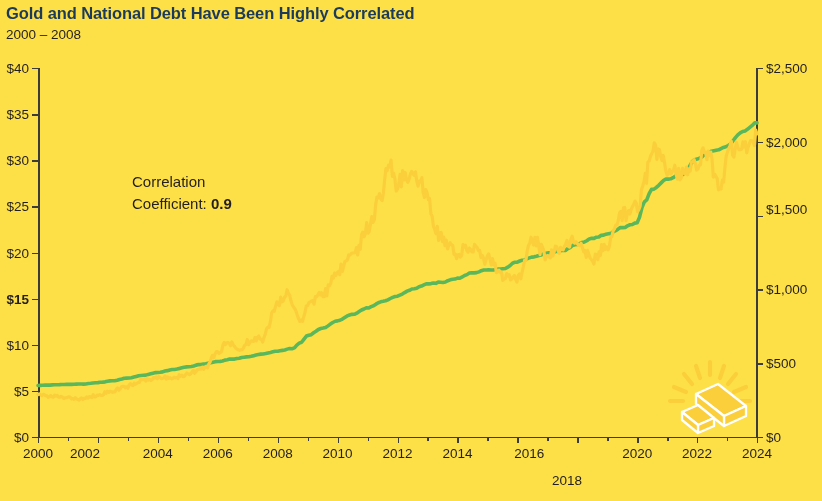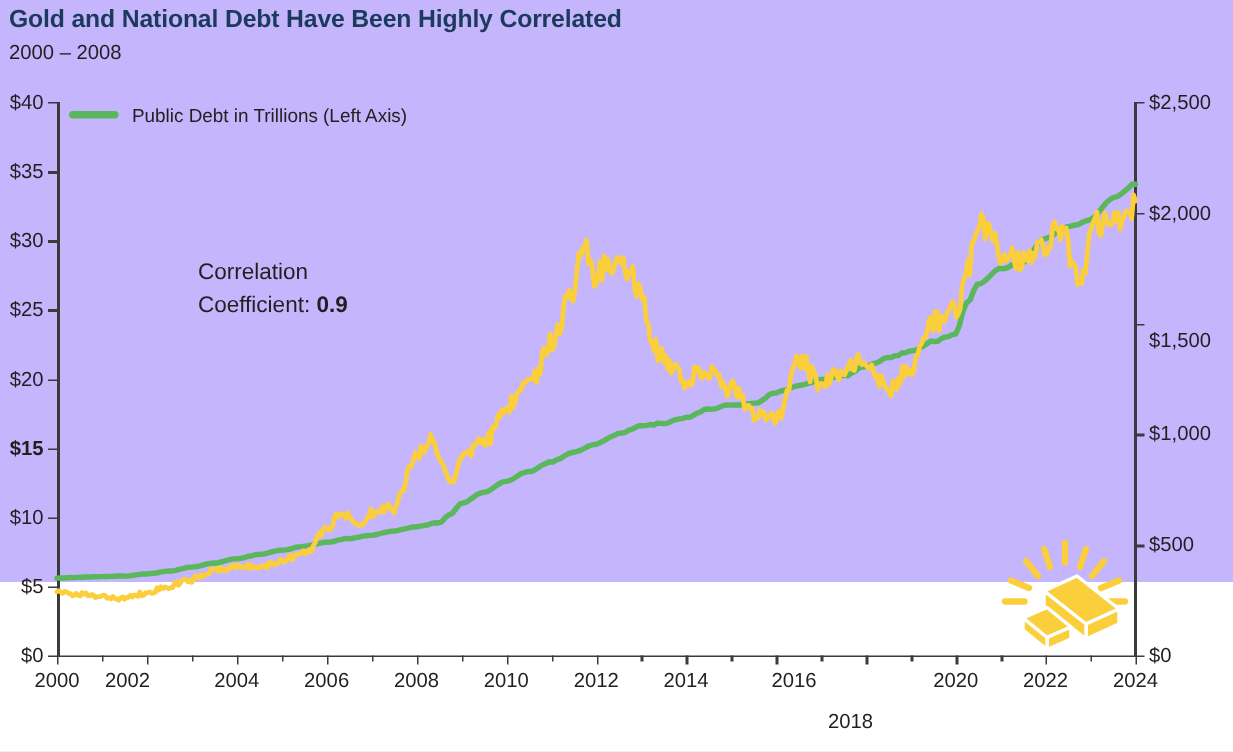--- a/index.html
+++ b/index.html
@@ -1,19 +1,19 @@
 <!DOCTYPE html>
 <html><head>
 <meta charset="utf-8">
 <style>
   html,body{margin:0;padding:0;background:#ffffff;}
   body{width:822px;height:501px;position:relative;overflow:hidden;
        font-family:"Liberation Sans",sans-serif;color:#231f20;}
 
-  #chart-card{position:absolute;left:0;top:0;width:822px;height:388px;background:#c4b5fd;}
+  #chart-card{position:absolute;left:0;top:0;width:822px;height:501px;background:#fde047;}
 
   
   #title{position:absolute;left:6px;top:4px;font-size:16.5px;font-weight:bold;
          color:#1b3a5c;letter-spacing:-0.1px;white-space:nowrap;}
   #subtitle{position:absolute;left:6px;top:27px;font-size:13.5px;color:#231f20;white-space:nowrap;}
 
   
   #plot{position:absolute;left:38px;top:68px;width:719px;height:369px;}
   #axis-left{position:absolute;left:38px;top:68px;width:1.6px;height:370px;background:#3b3b3b;}
   #axis-right{position:absolute;left:756px;top:68px;width:1.6px;height:370px;background:#3b3b3b;}
@@ -84,21 +84,21 @@
       <div class="lbl-l" style="top: 68px;">$40</div>
     </div>
   <div id="ticks-right">
       <div class="tick-r" style="top: 437px;"></div>
       <div class="lbl-r" style="top: 437px;">$0</div>
       <div class="tick-r" style="top: 363.2px;"></div>
       <div class="lbl-r" style="top: 363.2px;">$500</div>
       <div class="tick-r" style="top: 289.4px;"></div>
       <div class="lbl-r" style="top: 289.4px;">$1,000</div>
       <div class="tick-r" style="top: 215.6px;"></div>
-      <div class="lbl-r" style="top: 227px;">$1,500</div>
+      <div class="lbl-r" style="top: 209px;">$1,500</div>
       <div class="tick-r" style="top: 141.8px;"></div>
       <div class="lbl-r" style="top: 141.8px;">$2,000</div>
       <div class="tick-r" style="top: 68px;"></div>
       <div class="lbl-r" style="top: 68px;">$2,500</div>
     </div>
   <div id="ticks-x">
       <div class="tick-x" style="left: 38px;"></div>
       <div class="lbl-x" style="left: 38px;">2000</div>
       <div class="tick-x" style="left: 97.9167px;"></div>
       <div class="lbl-x" style="left: 85px;">2002</div>
@@ -139,24 +139,20 @@
     </div>
 
   <div id="plot">
     <svg class="series" id="series-svg" width="719" height="369" viewBox="0 0 719 369">
         <path d="M0.00 317.43 L2.40 317.38 L4.79 317.31 L7.19 317.14 L9.59 317.02 L11.98 317.10 L14.38 316.86 L16.78 316.82 L19.17 316.70 L21.57 316.64 L23.97 316.52 L26.36 316.52 L28.76 316.41 L31.16 316.35 L33.55 316.37 L35.95 316.28 L38.35 316.15 L40.74 315.99 L43.14 315.95 L45.54 316.09 L47.93 315.93 L50.33 315.58 L52.73 315.30 L55.12 314.95 L57.52 314.69 L59.92 314.63 L62.31 314.33 L64.71 314.14 L67.11 313.85 L69.50 313.25 L71.90 312.89 L74.30 312.68 L76.69 312.70 L79.09 312.28 L81.49 311.55 L83.88 311.04 L86.28 310.31 L88.68 310.10 L91.07 309.96 L93.47 309.69 L95.87 309.07 L98.26 308.42 L100.66 307.72 L103.06 307.48 L105.45 307.30 L107.85 307.10 L110.25 306.38 L112.64 305.78 L115.04 305.14 L117.44 304.60 L119.83 304.50 L122.23 304.23 L124.63 303.88 L127.02 302.97 L129.42 302.65 L131.82 301.95 L134.21 301.57 L136.61 301.53 L139.01 301.10 L141.40 300.43 L143.80 299.71 L146.20 299.19 L148.59 298.85 L150.99 298.78 L153.39 298.45 L155.78 298.00 L158.18 297.12 L160.58 296.58 L162.97 296.43 L165.37 296.05 L167.77 295.77 L170.16 295.26 L172.56 294.72 L174.96 294.20 L177.35 293.64 L179.75 293.53 L182.15 293.38 L184.54 293.00 L186.94 292.11 L189.34 291.74 L191.73 291.10 L194.13 291.04 L196.53 291.11 L198.92 290.46 L201.32 290.17 L203.72 289.45 L206.11 289.18 L208.51 288.90 L210.91 288.78 L213.30 288.34 L215.70 287.66 L218.10 287.02 L220.49 286.59 L222.89 286.14 L225.29 286.02 L227.68 285.57 L230.08 284.90 L232.48 284.43 L234.87 283.83 L237.27 283.32 L239.67 283.29 L242.06 282.80 L244.46 282.40 L246.86 282.01 L249.25 281.13 L251.65 280.51 L254.05 280.69 L256.44 279.91 L258.84 277.10 L261.24 275.18 L263.63 274.25 L266.03 271.07 L268.43 268.07 L270.82 267.32 L273.22 266.67 L275.62 264.77 L278.01 263.24 L280.41 261.46 L282.81 260.51 L285.20 260.09 L287.60 259.53 L290.00 257.88 L292.39 256.09 L294.79 254.48 L297.19 253.26 L299.58 252.88 L301.98 252.25 L304.38 251.08 L306.77 249.46 L309.17 247.90 L311.57 247.05 L313.96 246.35 L316.36 246.32 L318.76 245.15 L321.15 243.52 L323.55 242.03 L325.95 241.01 L328.34 239.79 L330.74 239.97 L333.14 238.58 L335.53 237.77 L337.93 236.16 L340.33 234.74 L342.72 233.84 L345.12 233.34 L347.52 232.75 L349.91 231.81 L352.31 230.50 L354.71 229.34 L357.10 228.53 L359.50 228.19 L361.90 227.13 L364.29 226.05 L366.69 224.57 L369.09 223.18 L371.48 222.30 L373.88 221.03 L376.28 220.78 L378.67 220.29 L381.07 218.79 L383.47 218.06 L385.86 216.85 L388.26 215.81 L390.66 215.87 L393.05 215.61 L395.45 215.02 L397.85 215.33 L400.24 214.05 L402.64 214.24 L405.04 214.43 L407.43 213.99 L409.83 212.69 L412.23 211.85 L414.62 211.27 L417.02 211.07 L419.42 210.10 L421.81 210.27 L424.21 208.94 L426.61 207.48 L429.00 206.61 L431.40 204.96 L433.80 204.68 L436.19 204.84 L438.59 204.62 L440.99 203.86 L443.38 202.71 L445.78 202.01 L448.18 202.07 L450.57 201.91 L452.97 201.98 L455.37 202.02 L457.76 201.59 L460.16 201.09 L462.56 200.94 L464.95 200.73 L467.35 200.55 L469.75 199.19 L472.14 197.57 L474.54 195.27 L476.94 194.21 L479.33 194.10 L481.73 193.01 L484.13 192.27 L486.52 191.98 L488.92 190.67 L491.32 189.87 L493.71 189.13 L496.11 188.84 L498.51 188.20 L500.90 187.50 L503.30 186.94 L505.70 185.79 L508.09 185.19 L510.49 184.90 L512.89 184.86 L515.28 184.71 L517.68 183.42 L520.08 183.37 L522.47 182.65 L524.87 182.12 L527.27 182.54 L529.66 180.73 L532.06 179.64 L534.46 177.51 L536.85 176.70 L539.25 176.51 L541.65 175.62 L544.04 174.43 L546.44 173.93 L548.84 172.74 L551.23 170.91 L553.63 170.34 L556.03 170.40 L558.42 169.19 L560.82 169.05 L563.22 167.34 L565.61 167.13 L568.01 166.19 L570.41 165.73 L572.80 165.40 L575.20 163.85 L577.60 162.65 L579.99 161.16 L582.39 159.44 L584.79 159.66 L587.18 159.56 L589.58 157.78 L591.98 156.73 L594.37 156.46 L596.77 155.11 L599.17 154.69 L601.56 149.16 L603.96 139.55 L606.36 133.91 L608.75 131.95 L611.15 125.70 L613.55 121.40 L615.94 121.10 L618.34 119.41 L620.74 117.29 L623.13 114.89 L625.53 112.46 L627.93 110.95 L630.32 111.14 L632.72 110.82 L635.12 109.65 L637.51 108.01 L639.91 107.30 L642.31 106.39 L644.70 106.75 L647.10 104.70 L649.50 101.66 L651.89 97.67 L654.29 93.71 L656.69 91.69 L659.08 91.06 L661.48 90.11 L663.88 89.08 L666.27 86.53 L668.67 85.21 L671.07 84.17 L673.46 83.24 L675.86 82.72 L678.26 82.17 L680.65 81.78 L683.05 80.53 L685.45 79.47 L687.84 78.77 L690.24 77.52 L692.64 75.95 L695.03 72.72 L697.43 69.59 L699.83 66.85 L702.22 64.91 L704.62 63.51 L707.02 62.97 L709.41 61.36 L711.81 59.38 L714.21 57.41 L716.60 54.86 L719.00 54.87" fill="none" stroke="#5bb75b" stroke-width="3.6" stroke-linejoin="round" stroke-linecap="round"></path>
         <path d="M0.00 326.52 L1.28 325.80 L2.57 326.79 L3.85 327.58 L5.14 326.28 L6.42 326.65 L7.70 327.64 L8.99 327.91 L10.27 329.29 L11.56 328.70 L12.84 327.54 L14.12 329.02 L15.41 329.31 L16.69 327.11 L17.97 328.12 L19.26 327.31 L20.54 329.13 L21.83 329.28 L23.11 328.36 L24.39 328.88 L25.68 330.48 L26.96 329.80 L28.25 329.78 L29.53 329.37 L30.81 328.78 L32.10 329.05 L33.38 330.84 L34.67 330.50 L35.95 331.31 L37.23 329.69 L38.52 330.97 L39.80 331.41 L41.09 332.14 L42.37 330.68 L43.65 329.93 L44.94 331.51 L46.22 330.22 L47.51 330.35 L48.79 328.87 L50.07 330.04 L51.36 328.69 L52.64 328.90 L53.92 329.60 L55.21 326.64 L56.49 329.00 L57.78 328.91 L59.06 327.20 L60.34 327.30 L61.63 326.61 L62.91 327.38 L64.20 327.49 L65.48 326.83 L66.76 323.78 L68.05 325.23 L69.33 323.23 L70.62 324.44 L71.90 323.31 L73.18 323.84 L74.47 324.35 L75.75 323.76 L77.04 323.81 L78.32 321.15 L79.60 319.93 L80.89 322.20 L82.17 320.87 L83.46 318.73 L84.74 318.26 L86.02 318.26 L87.31 319.83 L88.59 318.88 L89.88 320.22 L91.16 317.14 L92.44 315.63 L93.73 316.97 L95.01 317.58 L96.29 315.10 L97.58 316.24 L98.86 315.30 L100.15 314.56 L101.43 314.36 L102.71 311.28 L104.00 311.61 L105.28 311.74 L106.57 310.96 L107.85 313.14 L109.13 310.57 L110.42 312.02 L111.70 311.45 L112.99 312.64 L114.27 311.56 L115.55 309.60 L116.84 310.06 L118.12 308.92 L119.41 310.73 L120.69 308.68 L121.97 309.36 L123.26 310.61 L124.54 310.35 L125.83 309.93 L127.11 307.97 L128.39 311.08 L129.68 308.97 L130.96 310.47 L132.24 309.73 L133.53 310.87 L134.81 310.51 L136.10 309.10 L137.38 309.89 L138.66 309.41 L139.95 310.57 L141.23 306.76 L142.52 308.20 L143.80 307.13 L145.08 308.67 L146.37 308.36 L147.65 306.52 L148.94 304.92 L150.22 305.93 L151.50 306.80 L152.79 305.73 L154.07 303.79 L155.36 302.19 L156.64 305.36 L157.92 303.79 L159.21 301.70 L160.49 301.51 L161.78 301.05 L163.06 301.07 L164.34 299.13 L165.63 301.26 L166.91 299.52 L168.19 298.31 L169.48 299.98 L170.76 296.14 L172.05 294.07 L173.33 289.64 L174.61 287.40 L175.90 289.56 L177.18 285.73 L178.47 283.60 L179.75 283.92 L181.03 285.35 L182.32 284.61 L183.60 283.47 L184.89 277.07 L186.17 274.44 L187.45 276.67 L188.74 274.86 L190.02 274.48 L191.31 275.41 L192.59 277.71 L193.87 273.92 L195.16 276.70 L196.44 278.28 L197.72 280.11 L199.01 281.04 L200.29 281.76 L201.58 282.44 L202.86 281.80 L204.14 281.67 L205.43 280.00 L206.71 277.17 L208.00 276.54 L209.28 271.46 L210.56 276.61 L211.85 274.48 L213.13 272.95 L214.42 273.15 L215.70 273.49 L216.98 269.50 L218.27 272.96 L219.55 269.22 L220.84 268.03 L222.12 271.01 L223.40 271.52 L224.69 274.00 L225.97 269.65 L227.26 266.26 L228.54 260.79 L229.82 259.10 L231.11 259.33 L232.39 253.91 L233.67 245.02 L234.96 242.94 L236.24 243.30 L237.53 238.66 L238.81 233.83 L240.09 236.06 L241.38 237.69 L242.66 229.17 L243.95 233.76 L245.23 233.10 L246.51 229.21 L247.80 228.05 L249.08 221.70 L250.37 225.14 L251.65 227.22 L252.93 232.80 L254.22 236.68 L255.50 239.01 L256.79 240.64 L258.07 243.37 L259.35 247.28 L260.64 250.86 L261.92 253.41 L263.21 251.99 L264.49 253.33 L265.77 248.85 L267.06 244.26 L268.34 237.91 L269.63 237.75 L270.91 234.62 L272.19 233.93 L273.48 232.95 L274.76 232.56 L276.04 236.19 L277.33 228.70 L278.61 228.67 L279.90 226.99 L281.18 224.42 L282.46 227.08 L283.75 224.78 L285.03 228.67 L286.32 228.59 L287.60 220.49 L288.88 227.88 L290.17 216.85 L291.45 217.61 L292.74 215.46 L294.02 208.39 L295.30 210.24 L296.59 205.16 L297.87 207.30 L299.16 204.69 L300.44 203.47 L301.72 206.70 L303.01 196.08 L304.29 203.47 L305.58 198.55 L306.86 193.71 L308.14 192.91 L309.43 191.94 L310.71 186.98 L311.99 187.15 L313.28 185.45 L314.56 184.99 L315.85 184.98 L317.13 184.78 L318.41 179.52 L319.70 186.90 L320.98 177.43 L322.27 181.26 L323.55 166.64 L324.83 164.09 L326.12 168.77 L327.40 165.64 L328.69 154.55 L329.97 165.15 L331.25 163.49 L332.54 155.65 L333.82 148.58 L335.11 154.49 L336.39 151.46 L337.67 136.38 L338.96 129.08 L340.24 129.78 L341.53 125.56 L342.81 130.91 L344.09 132.63 L345.38 125.16 L346.66 112.09 L347.94 100.53 L349.23 102.69 L350.51 97.18 L351.80 98.77 L353.08 92.03 L354.36 108.29 L355.65 105.24 L356.93 111.00 L358.22 123.02 L359.50 121.02 L360.78 116.27 L362.07 106.35 L363.35 118.89 L364.64 102.62 L365.92 111.96 L367.20 104.59 L368.49 111.80 L369.77 114.34 L371.06 111.43 L372.34 106.23 L373.62 103.49 L374.91 105.46 L376.19 107.48 L377.47 103.79 L378.76 113.08 L380.04 118.07 L381.33 113.10 L382.61 113.82 L383.89 109.56 L385.18 124.69 L386.46 129.49 L387.75 121.51 L389.03 124.61 L390.31 131.70 L391.60 130.54 L392.88 145.87 L394.17 148.18 L395.45 158.36 L396.73 161.29 L398.02 165.69 L399.30 158.27 L400.59 172.50 L401.87 165.01 L403.15 164.42 L404.44 173.58 L405.72 169.12 L407.01 177.75 L408.29 172.17 L409.57 180.88 L410.86 177.00 L412.14 174.70 L413.42 176.77 L414.71 177.31 L415.99 186.29 L417.28 186.04 L418.56 190.61 L419.84 186.98 L421.13 186.38 L422.41 189.06 L423.70 187.43 L424.98 176.61 L426.26 179.12 L427.55 177.23 L428.83 182.56 L430.12 184.15 L431.40 180.13 L432.68 181.61 L433.97 183.96 L435.25 183.90 L436.54 176.40 L437.82 178.15 L439.10 179.40 L440.39 182.70 L441.67 182.35 L442.96 189.74 L444.24 187.30 L445.52 190.12 L446.81 196.26 L448.09 191.78 L449.38 187.85 L450.66 185.81 L451.94 191.10 L453.23 196.82 L454.51 190.57 L455.79 196.82 L457.08 195.23 L458.36 204.55 L459.65 203.81 L460.93 202.11 L462.21 204.36 L463.50 204.05 L464.78 212.42 L466.07 211.15 L467.35 210.60 L468.63 205.56 L469.92 208.10 L471.20 206.60 L472.49 211.88 L473.77 211.08 L475.05 208.88 L476.34 207.52 L477.62 211.41 L478.91 214.14 L480.19 207.53 L481.47 206.05 L482.76 210.81 L484.04 204.76 L485.33 198.99 L486.61 192.32 L487.89 192.45 L489.18 183.23 L490.46 177.46 L491.74 175.21 L493.03 169.22 L494.31 173.35 L495.60 177.02 L496.88 169.42 L498.16 177.83 L499.45 169.39 L500.73 177.54 L502.02 186.65 L503.30 176.39 L504.58 179.64 L505.87 182.88 L507.15 192.00 L508.44 188.00 L509.72 187.54 L511.00 188.71 L512.29 189.91 L513.57 181.84 L514.86 188.04 L516.14 183.83 L517.42 178.23 L518.71 178.79 L519.99 182.58 L521.28 185.30 L522.56 179.37 L523.84 181.22 L525.13 181.89 L526.41 178.52 L527.69 175.83 L528.98 172.39 L530.26 178.25 L531.55 179.01 L532.83 171.45 L534.11 168.24 L535.40 173.60 L536.68 175.15 L537.97 173.72 L539.25 175.43 L540.53 177.19 L541.82 177.64 L543.10 175.30 L544.39 179.66 L545.67 183.78 L546.95 182.43 L548.24 189.49 L549.52 182.36 L550.81 186.33 L552.09 189.83 L553.37 191.56 L554.66 193.22 L555.94 196.10 L557.22 186.17 L558.51 186.80 L559.79 191.68 L561.08 183.86 L562.36 187.60 L563.64 176.49 L564.93 182.79 L566.21 176.29 L567.50 181.35 L568.78 178.97 L570.06 181.79 L571.35 178.56 L572.63 169.66 L573.92 168.47 L575.20 162.70 L576.48 160.86 L577.77 157.09 L579.05 156.92 L580.34 152.03 L581.62 144.68 L582.90 143.51 L584.19 152.70 L585.47 139.87 L586.76 139.45 L588.04 152.75 L589.32 145.49 L590.61 142.76 L591.89 146.08 L593.17 141.48 L594.46 138.58 L595.74 136.37 L597.03 133.09 L598.31 135.15 L599.59 143.66 L600.88 141.39 L602.16 137.84 L603.45 121.77 L604.73 117.95 L606.01 113.74 L607.30 105.38 L608.58 115.38 L609.87 94.12 L611.15 93.07 L612.43 88.52 L613.72 85.65 L615.00 83.06 L616.29 74.84 L617.57 77.34 L618.85 91.48 L620.14 81.11 L621.42 81.44 L622.71 88.56 L623.99 92.60 L625.27 87.43 L626.56 94.71 L627.84 103.15 L629.13 107.37 L630.41 105.44 L631.69 101.60 L632.98 105.99 L634.26 103.50 L635.54 102.44 L636.83 97.23 L638.11 106.24 L639.40 111.16 L640.68 100.42 L641.96 111.89 L643.25 109.92 L644.53 100.34 L645.82 105.03 L647.10 105.93 L648.38 99.09 L649.67 106.92 L650.95 100.84 L652.24 103.14 L653.52 93.82 L654.80 93.62 L656.09 91.62 L657.37 95.44 L658.66 102.12 L659.94 101.06 L661.22 96.97 L662.51 96.83 L663.79 82.48 L665.08 79.82 L666.36 84.63 L667.64 84.18 L668.93 91.74 L670.21 83.03 L671.49 87.55 L672.78 84.05 L674.06 91.56 L675.35 109.23 L676.63 106.19 L677.91 108.33 L679.20 110.52 L680.48 121.87 L681.77 119.83 L683.05 121.00 L684.33 112.11 L685.62 114.19 L686.90 99.94 L688.19 87.98 L689.47 84.31 L690.75 80.54 L692.04 77.51 L693.32 73.32 L694.61 87.23 L695.89 89.15 L697.17 81.05 L698.46 74.20 L699.74 79.09 L701.03 81.73 L702.31 81.64 L703.59 81.29 L704.88 73.91 L706.16 79.00 L707.44 73.69 L708.73 84.79 L710.01 79.30 L711.30 76.10 L712.58 72.60 L713.86 72.87 L715.15 73.84 L716.43 77.69 L717.72 62.00 L719.00 65.97" fill="none" stroke="#fbcf3b" stroke-width="3.2" stroke-linejoin="round" stroke-linecap="round"></path>
       </svg>
   </div>
 
   <div id="legend">
-    <div class="leg-row">
-      <span class="leg-swatch" id="sw0" style="background: rgb(91, 183, 91);"></span>
-      <span class="leg-text">Public Debt in Trillions (Left Axis)</span>
-    </div>
   </div>
 
   <div id="annotation">
     <div>Correlation</div>
     <div>
       <span>Coefficient:</span>
       <b>0.9</b>
     </div>
   </div>
 

